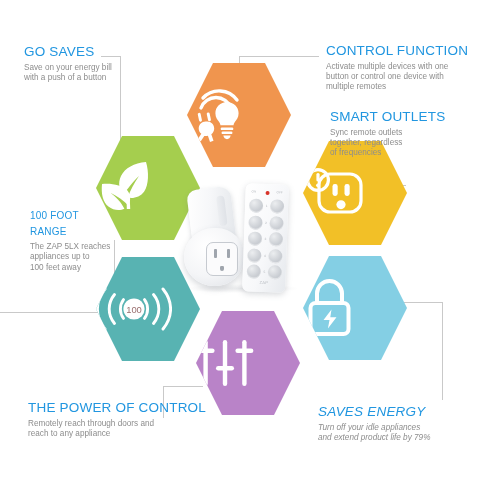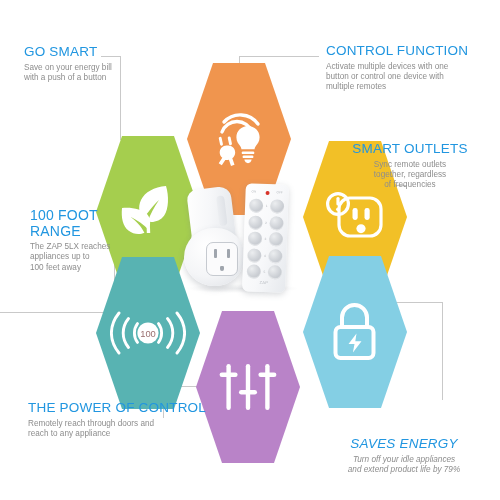--- a/index.html
+++ b/index.html
@@ -20,36 +20,36 @@
   
   .callout{position:absolute;}
   .callout .title{
     color:#2196e0;
     font-size:13.5px;
     letter-spacing:.2px;
     line-height:15.5px;
     white-space:pre-line;
     font-weight:400;
   }
-  .callout .title.big{font-size:14px;}
+  .callout .title.big{font-size:10px;}
   .callout .body{
     color:#8d8d8d;
     font-size:8.2px;
     line-height:10.4px;
     margin-top:3px;
     white-space:pre-line;
   }
-  .callout.right{text-align:center;margin-top:32px;}
+  .callout.right{text-align:left;}
 
   
   .hex{
     position:absolute;
-    width:104px;height:152px;
+    width:104px;height:104px;
     clip-path:polygon(25% 0%,75% 0%,100% 50%,75% 100%,25% 100%,0% 50%);
-    display:flex;align-items:center;justify-content:center;
+    display:flex;align-items:center;justify-content:flex-start;
   }
   .hex svg{display:block;}
 
   
   .product{position:absolute;left:182px;top:180px;width:120px;height:120px;}
   .plug-body{
     position:absolute;left:8px;top:8px;width:44px;height:66px;
     background:linear-gradient(100deg,#ffffff 0%,#f6f7f9 45%,#e3e6ea 100%);
     border-radius:10px 12px 10px 10px;
     transform:rotate(-7deg);
@@ -263,21 +263,21 @@
             <div class="btn"></div>
             <div class="num">5</div>
             <div class="btn"></div>
           </div>
       </div>
       <div class="brand">ZAP</div>
     </div>
   </div>
 
   <div class="callout" style="left:24px;top:44px;width:140px;">
-    <div class="title">GO SMART</div>
+    <div class="title">GO SAVES</div>
     <div class="body">Save on your energy bill
 with a push of a button</div>
   </div>
 
   <div class="callout" style="left:326px;top:43px;width:168px;">
     <div class="title">CONTROL FUNCTION</div>
     <div class="body">Activate multiple devices with one
 button or control one device with
 multiple remotes</div>
   </div>

